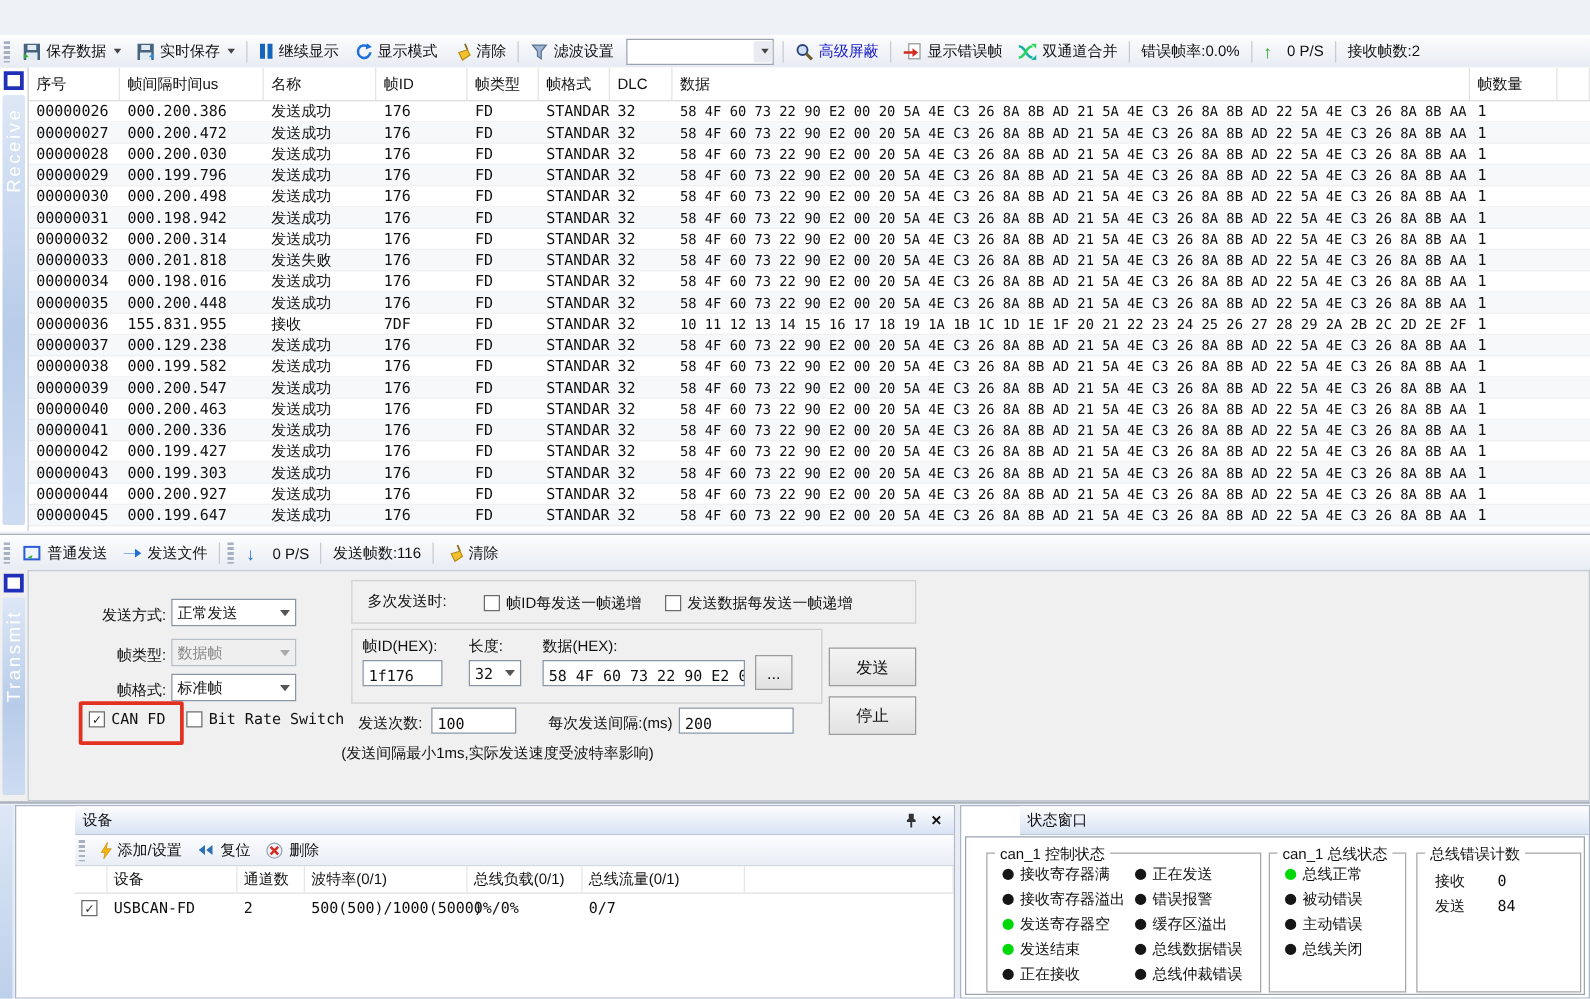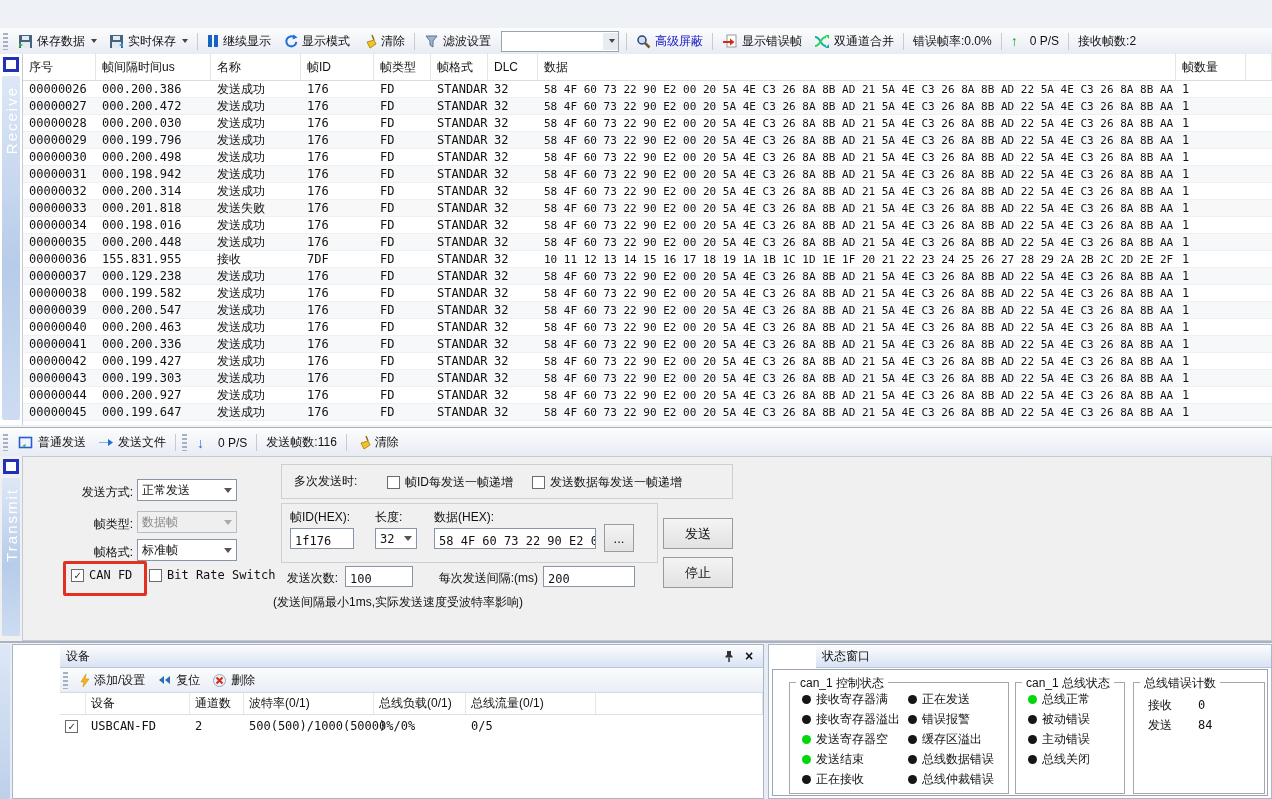--- a/index.html
+++ b/index.html
@@ -684,21 +684,21 @@
       <div>
 
       <div class="dev-row">
             <span class="c">
               <span class="cb">✓</span>
             </span>
             <span class="c mono">USBCAN-FD</span>
             <span class="c mono">2</span>
             <span class="c mono">500(500)/1000(5000)</span>
             <span class="c mono">0%/0%</span>
-            <span class="c mono">0/5</span>
+            <span class="c mono">0/7</span>
             <span class="c"></span>
           </div>
         </div>
     </div>
 
     <div class="panel" style="left:768px;width:504px;">
       <div class="panel-title">
         <span>状态窗口</span>
       </div>
       <div class="status-content">

